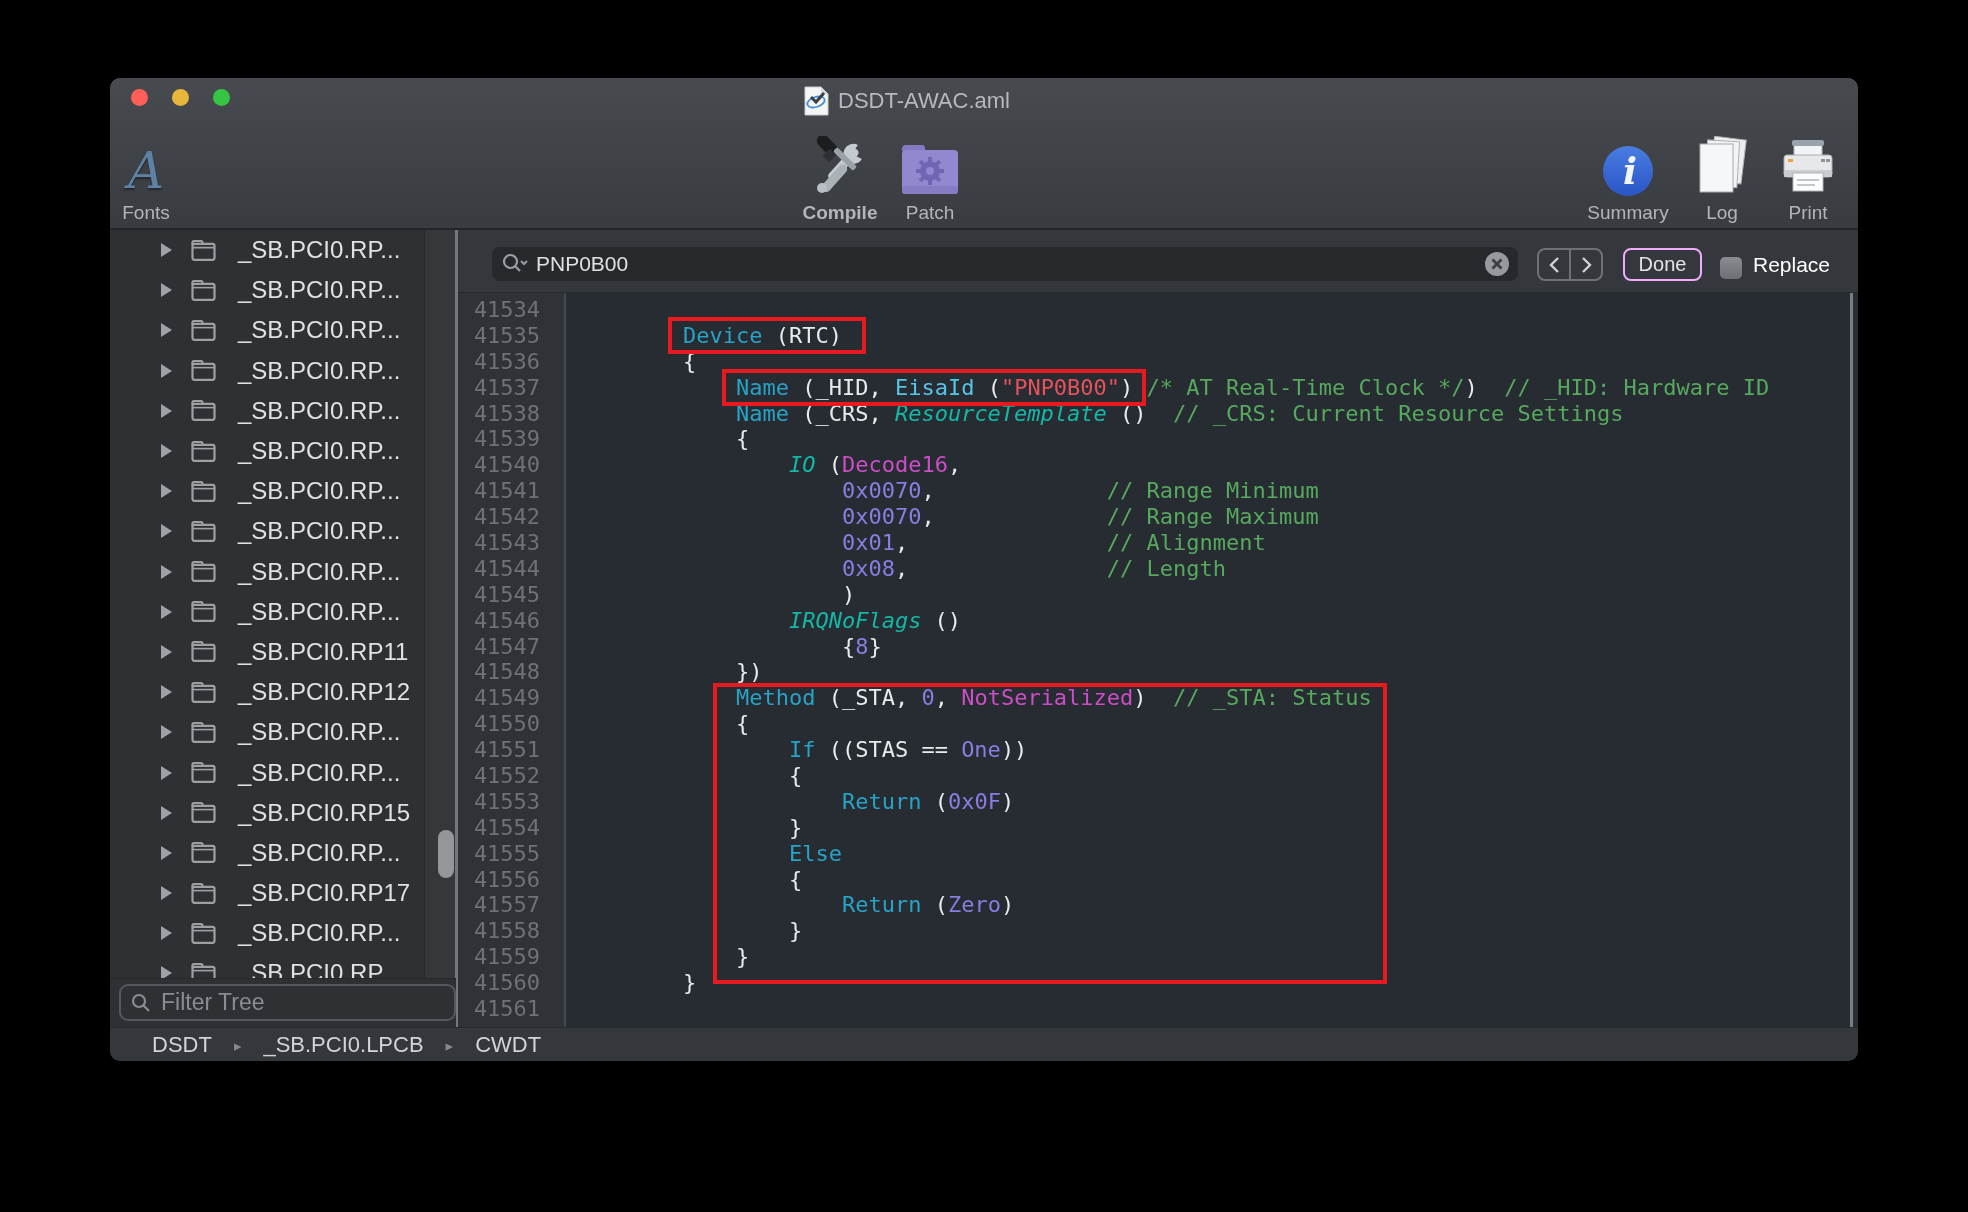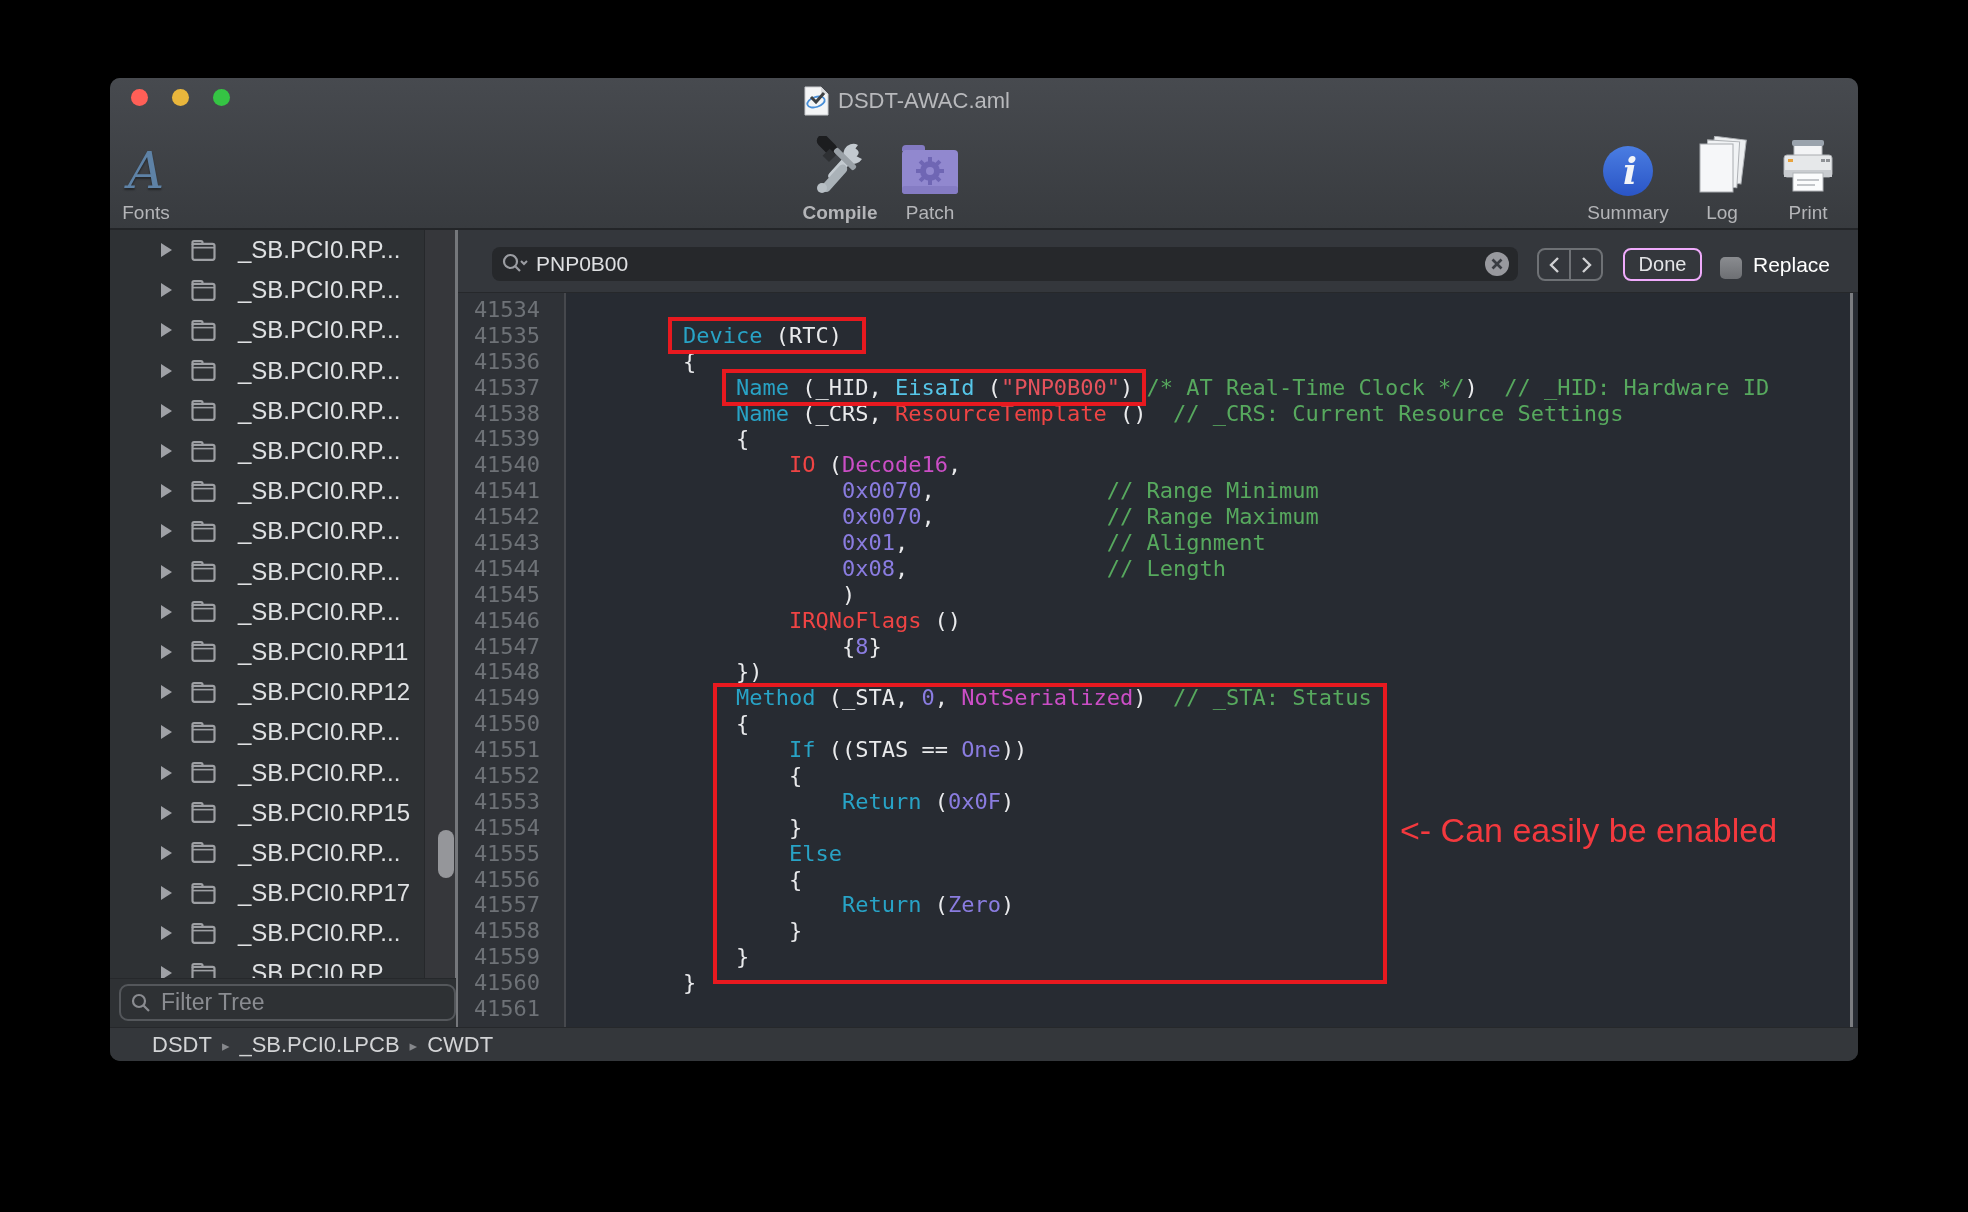--- a/index.html
+++ b/index.html
@@ -56,21 +56,21 @@
   #filter-region { position:absolute; left:0; top:900px; width:346px; height:49px;
                    background:#2e3134; border-top:1px solid #26282b; }
   #filter-input { position:absolute; left:9px; top:5px; width:337px; height:37px;
                   border:2px solid #54575b; border-radius:9px; display:flex;
                   align-items:center; padding-left:10px; gap:10px; }
   #filter-placeholder { color:#8a8c91; font-size:23px; }
 
   
   #statusbar { position:absolute; left:0; top:949px; width:1748px; height:34px;
                background:#34373b; border-top:1px solid #26282b; display:flex;
-               align-items:center; padding-left:42px; gap:10px; }
+               align-items:center; padding-left:42px; gap:22px; }
   .crumb { color:#d3d4d6; font-size:22px; }
   .crumb-sep { color:#86888c; font-size:15px; font-family:"DejaVu Sans", sans-serif; padding-top:2px; }
 
   
   #findbar { position:absolute; left:348px; top:152px; width:1400px; height:63px;
              background:#34373c; border-bottom:1px solid #26282b; }
   #search-field { position:absolute; left:34px; top:17px; width:1026px; height:34px;
                   background:#26282b; border-radius:8px; display:flex; align-items:center;
                   padding-left:10px; gap:8px; }
   #search-text { color:#dfe0e2; font-size:21px; }
@@ -94,21 +94,21 @@
                  font-family:"DejaVu Sans Mono", monospace; font-size:22px; }
   #gutter { position:absolute; left:0; top:0; width:108px; height:734px;
             background:#2f3237; border-right:2px solid #46484d; }
   #gutter-nums { position:absolute; left:0; top:4px; width:98px; }
   .lnum { height:25.9px; line-height:25.9px; text-align:center; color:#6e7277; }
   #code-lines { position:absolute; left:119px; top:4px; white-space:pre; }
   .code-line { height:25.9px; line-height:25.9px; }
   .tk-pl  { color:#e9eaec; }
   .tk-kw  { color:#28a3c6; }
   .tk-fn  { color:#56c6e8; }
-  .tk-res { color:#ef4444; }
+  .tk-res { color:#14b8a6;font-style:italic; }
   .tk-com { color:#57a95e; }
   .tk-mag { color:#cb4ec6; }
   .tk-num { color:#8a7ce0; }
   .tk-str { color:#e5525c; }
   #editor-right-border { position:absolute; left:1740px; top:215px; width:3px; height:734px; background:#7b7d81; }
 
   
   .red-box { position:absolute; border:4px solid #e8191f; }
   #red-box-device { left:558px; top:239px; width:198px; height:37px; }
   #red-box-name   { left:612px; top:291px; width:424px; height:37px; }
@@ -533,21 +533,20 @@
             <div class="lnum">41561</div>
           </div>
       </div>
       <div id="code-lines"><div class="code-line"></div><div class="code-line"><span class="tk-pl">        </span><span class="tk-kw">Device</span><span class="tk-pl"> (RTC)</span></div><div class="code-line"><span class="tk-pl">        {</span></div><div class="code-line"><span class="tk-pl">            </span><span class="tk-kw">Name</span><span class="tk-pl"> (_HID, </span><span class="tk-fn">EisaId</span><span class="tk-pl"> (</span><span class="tk-str">"PNP0B00"</span><span class="tk-pl">) </span><span class="tk-com">/* AT Real-Time Clock */</span><span class="tk-pl">)  </span><span class="tk-com">// _HID: Hardware ID</span></div><div class="code-line"><span class="tk-pl">            </span><span class="tk-kw">Name</span><span class="tk-pl"> (_CRS, </span><span class="tk-res">ResourceTemplate</span><span class="tk-pl"> ()  </span><span class="tk-com">// _CRS: Current Resource Settings</span></div><div class="code-line"><span class="tk-pl">            {</span></div><div class="code-line"><span class="tk-pl">                </span><span class="tk-res">IO</span><span class="tk-pl"> (</span><span class="tk-mag">Decode16</span><span class="tk-pl">,</span></div><div class="code-line"><span class="tk-pl">                    </span><span class="tk-num">0x0070</span><span class="tk-pl">,             </span><span class="tk-com">// Range Minimum</span></div><div class="code-line"><span class="tk-pl">                    </span><span class="tk-num">0x0070</span><span class="tk-pl">,             </span><span class="tk-com">// Range Maximum</span></div><div class="code-line"><span class="tk-pl">                    </span><span class="tk-num">0x01</span><span class="tk-pl">,               </span><span class="tk-com">// Alignment</span></div><div class="code-line"><span class="tk-pl">                    </span><span class="tk-num">0x08</span><span class="tk-pl">,               </span><span class="tk-com">// Length</span></div><div class="code-line"><span class="tk-pl">                    )</span></div><div class="code-line"><span class="tk-pl">                </span><span class="tk-res">IRQNoFlags</span><span class="tk-pl"> ()</span></div><div class="code-line"><span class="tk-pl">                    {</span><span class="tk-num">8</span><span class="tk-pl">}</span></div><div class="code-line"><span class="tk-pl">            })</span></div><div class="code-line"><span class="tk-pl">            </span><span class="tk-kw">Method</span><span class="tk-pl"> (_STA, </span><span class="tk-num">0</span><span class="tk-pl">, </span><span class="tk-mag">NotSerialized</span><span class="tk-pl">)  </span><span class="tk-com">// _STA: Status</span></div><div class="code-line"><span class="tk-pl">            {</span></div><div class="code-line"><span class="tk-pl">                </span><span class="tk-kw">If</span><span class="tk-pl"> ((STAS == </span><span class="tk-num">One</span><span class="tk-pl">))</span></div><div class="code-line"><span class="tk-pl">                {</span></div><div class="code-line"><span class="tk-pl">                    </span><span class="tk-kw">Return</span><span class="tk-pl"> (</span><span class="tk-num">0x0F</span><span class="tk-pl">)</span></div><div class="code-line"><span class="tk-pl">                }</span></div><div class="code-line"><span class="tk-pl">                </span><span class="tk-kw">Else</span></div><div class="code-line"><span class="tk-pl">                {</span></div><div class="code-line"><span class="tk-pl">                    </span><span class="tk-kw">Return</span><span class="tk-pl"> (</span><span class="tk-num">Zero</span><span class="tk-pl">)</span></div><div class="code-line"><span class="tk-pl">                }</span></div><div class="code-line"><span class="tk-pl">            }</span></div><div class="code-line"><span class="tk-pl">        }</span></div><div class="code-line"></div></div>
     </div>
     <div id="editor-right-border"></div>
 
     <div class="red-box" id="red-box-device"></div>
     <div class="red-box" id="red-box-name"></div>
     <div class="red-box" id="red-box-method"></div>
-    <div id="annotation-note">&lt;- Can easily be enabled</div>
 
     <div id="statusbar">
         <span class="crumb">DSDT</span>
         <span class="crumb-sep">▸</span>
         <span class="crumb">_SB.PCI0.LPCB</span>
         <span class="crumb-sep">▸</span>
         <span class="crumb">CWDT</span>
       </div>
 
   </div>

